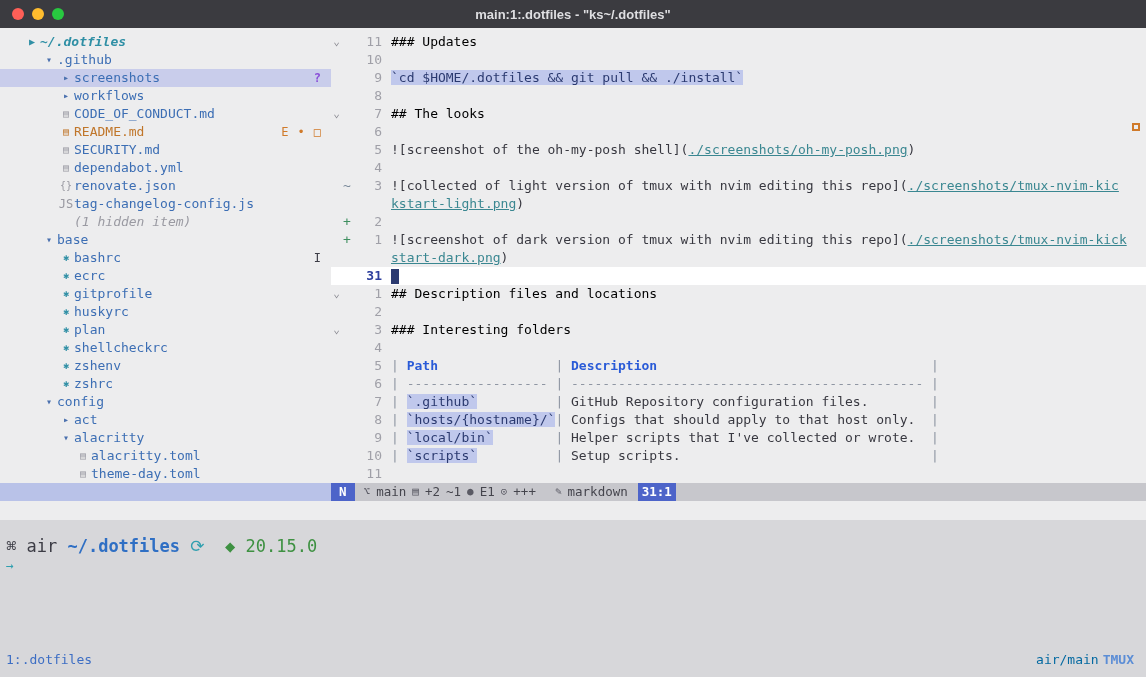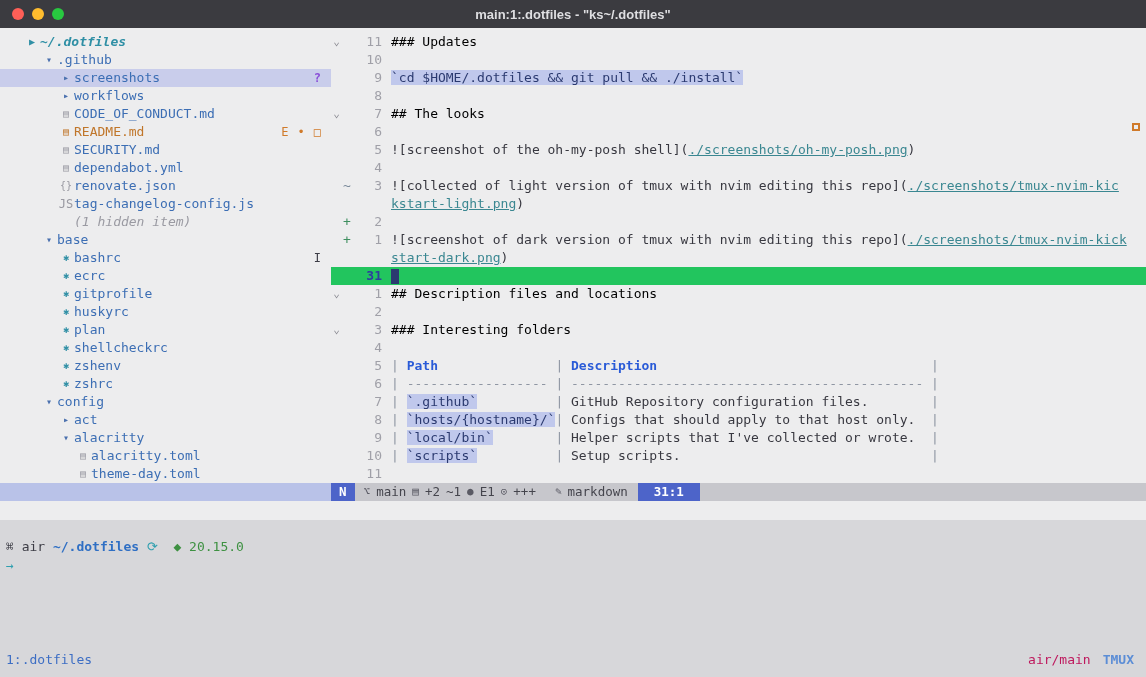--- a/index.html
+++ b/index.html
@@ -29,21 +29,21 @@
   .lc-orange{color:#c0762a}
   .lc-hidden{color:#9a9aa2;font-style:italic}
   .tspacer{flex:1}
   .tmark{margin-left:9px;font-size:12px}
   .mk-purple{color:#8a4fd8;font-weight:bold}
   .mk-orange{color:#d07a2a}
   .mk-dark{color:#3c3c45}
 
   .editor{flex:1;background:#ededee;padding-top:5px;position:relative;overflow:hidden}
   .erow{height:18px;display:flex;font-size:13px;line-height:18px;white-space:pre}
-  .erow.curline{background:#22c55e}
+  .erow.curline{background:#ffffff}
   .fold{width:11px;flex:none;text-align:center;color:#8a8a92;font-size:11px}
   .sign{width:10px;flex:none;text-align:center}
   .s-add{color:#3e8f5f}.s-chg{color:#7a8a9a}
   .lnum{width:30px;flex:none;text-align:right;color:#a0a0a8;margin-right:9px}
   .lnum.cur{color:#2e3f9e;font-weight:bold}
   .etext{flex:1;white-space:pre;overflow:hidden}
   .c-h{color:#000000;font-weight:normal}
   .c-txt{color:#383840}
   .c-link{color:#3a8791;text-decoration:underline}
   .c-code{background:#c0c8ec;color:#2b3a70}
@@ -55,39 +55,39 @@
 
   
   .statusrow{height:18px;flex:none;display:flex;font-size:12.5px;overflow:hidden}
   .neotree-status{width:331px;flex:none;background:#b9c2e8;color:#2b3a70;line-height:18px;padding-left:6px;white-space:pre}
   .lualine{flex:1;display:flex;line-height:18px;background:#c7c7cc;overflow:hidden}
   .sl-mode{background:#4d64c9;color:#ffffff;font-weight:bold;padding:0 8px;flex:none}
   .sl-b{background:#c7c7cc;color:#45454d;padding:0 9px;display:flex;gap:6px;flex:none;align-items:center}
   .sl-icon{color:#5a5a64;font-size:11px}
   .sl-path{flex:1;background:#b9c2e8;color:#2b3a70;padding:0 9px;white-space:pre;overflow:hidden}
   .sl-ft{background:#c7c7cc;color:#45454d;padding:0 10px;display:flex;gap:6px;flex:none;align-items:center}
-  .sl-pos{background:#4d64c9;color:#ffffff;font-weight:bold;padding:0 16px;flex:none}
+  .sl-pos{background:#4d64c9;color:#ffffff;font-weight:bold;padding:0 4px;flex:none}
 
   
   .cmdline{height:19px;flex:none;line-height:19px;font-size:13px;color:#3c3c45;padding-left:4px;background:#ededee;white-space:pre}
 
   
   .shell{flex:1;background:#d7d7da;padding:17px 6px 0;overflow:hidden}
-  .prompt-line{font-size:13px;line-height:19px;white-space:pre}
+  .prompt-line{font-size:17px;line-height:19px;white-space:pre}
   .p-dark{color:#3c3c45}
   .p-blue{color:#2f6fc4;font-weight:bold}
   .p-teal{color:#2f9faf}
   .p-green{color:#3e9142}
   .prompt-arrow{font-size:13px;line-height:19px;color:#2f9faf}
 
   
   .tmuxbar{height:30px;flex:none;background:#d7d7da;display:flex;align-items:flex-start;padding:5px 12px 0 6px;font-size:13px}
   .tmux-win{color:#3d6ec4}
   .tmux-spacer{flex:1}
-  .tmux-session{color:#be185d;margin-right:12px}
+  .tmux-session{color:#0369a1;margin-right:4px}
   .tmux-label{color:#5b8dd6;font-weight:bold}
 </style>
 </head>
 <body>
 
 <div class="window">
 
   <div class="titlebar">
     <div class="lights">
       <button class="light l-red"></button>

